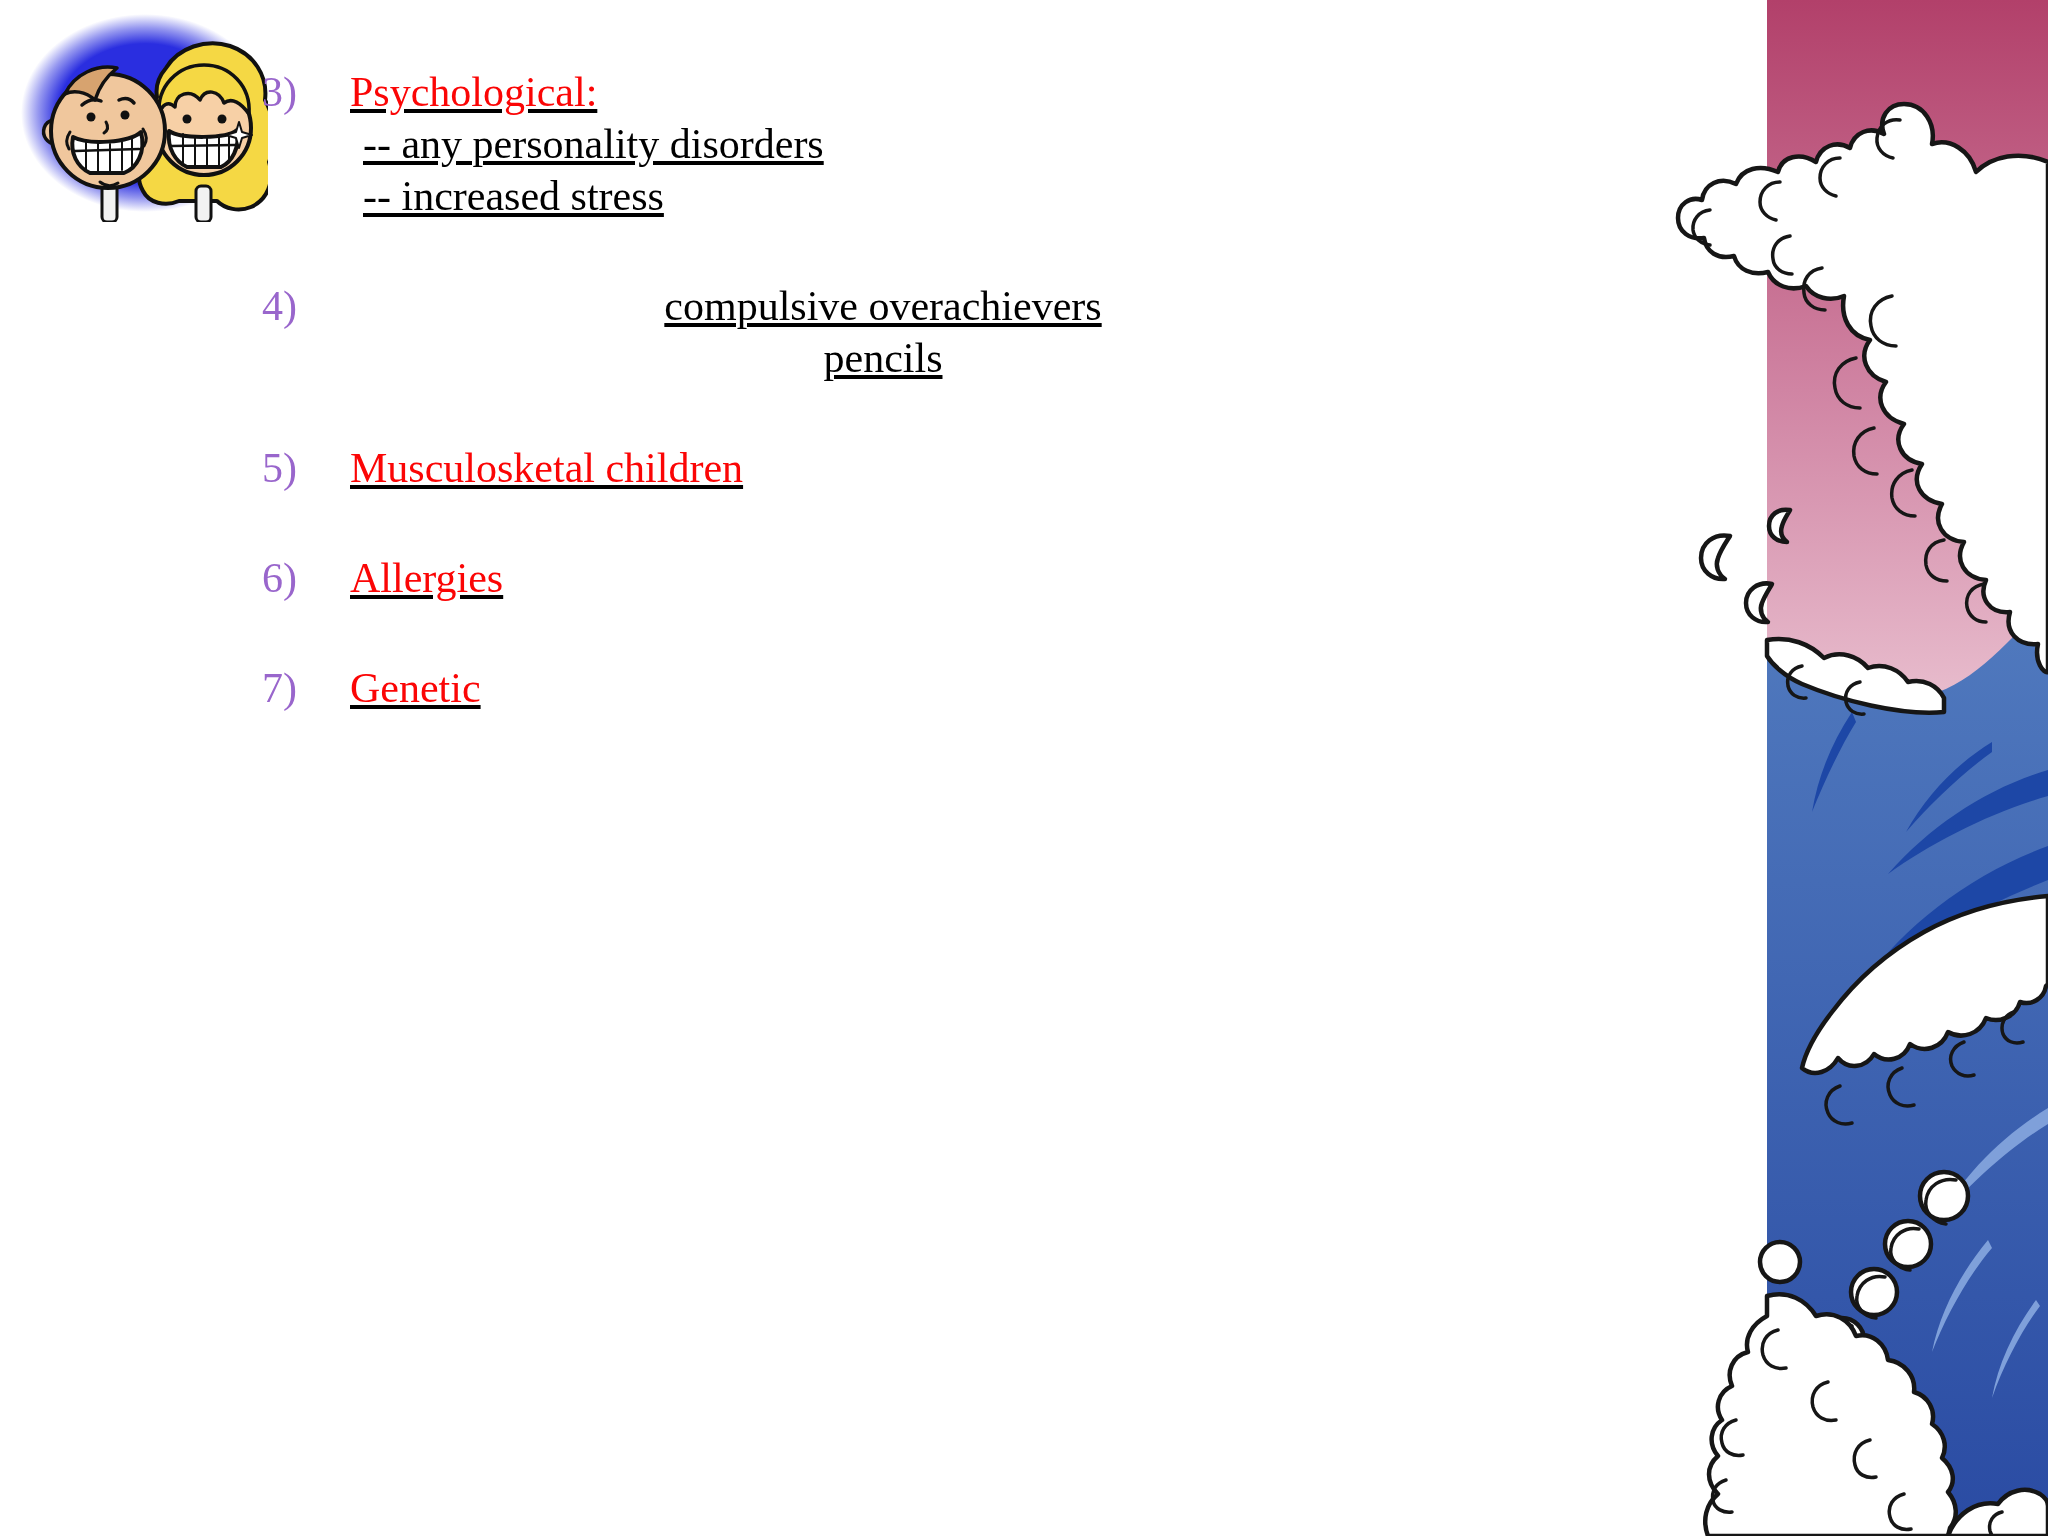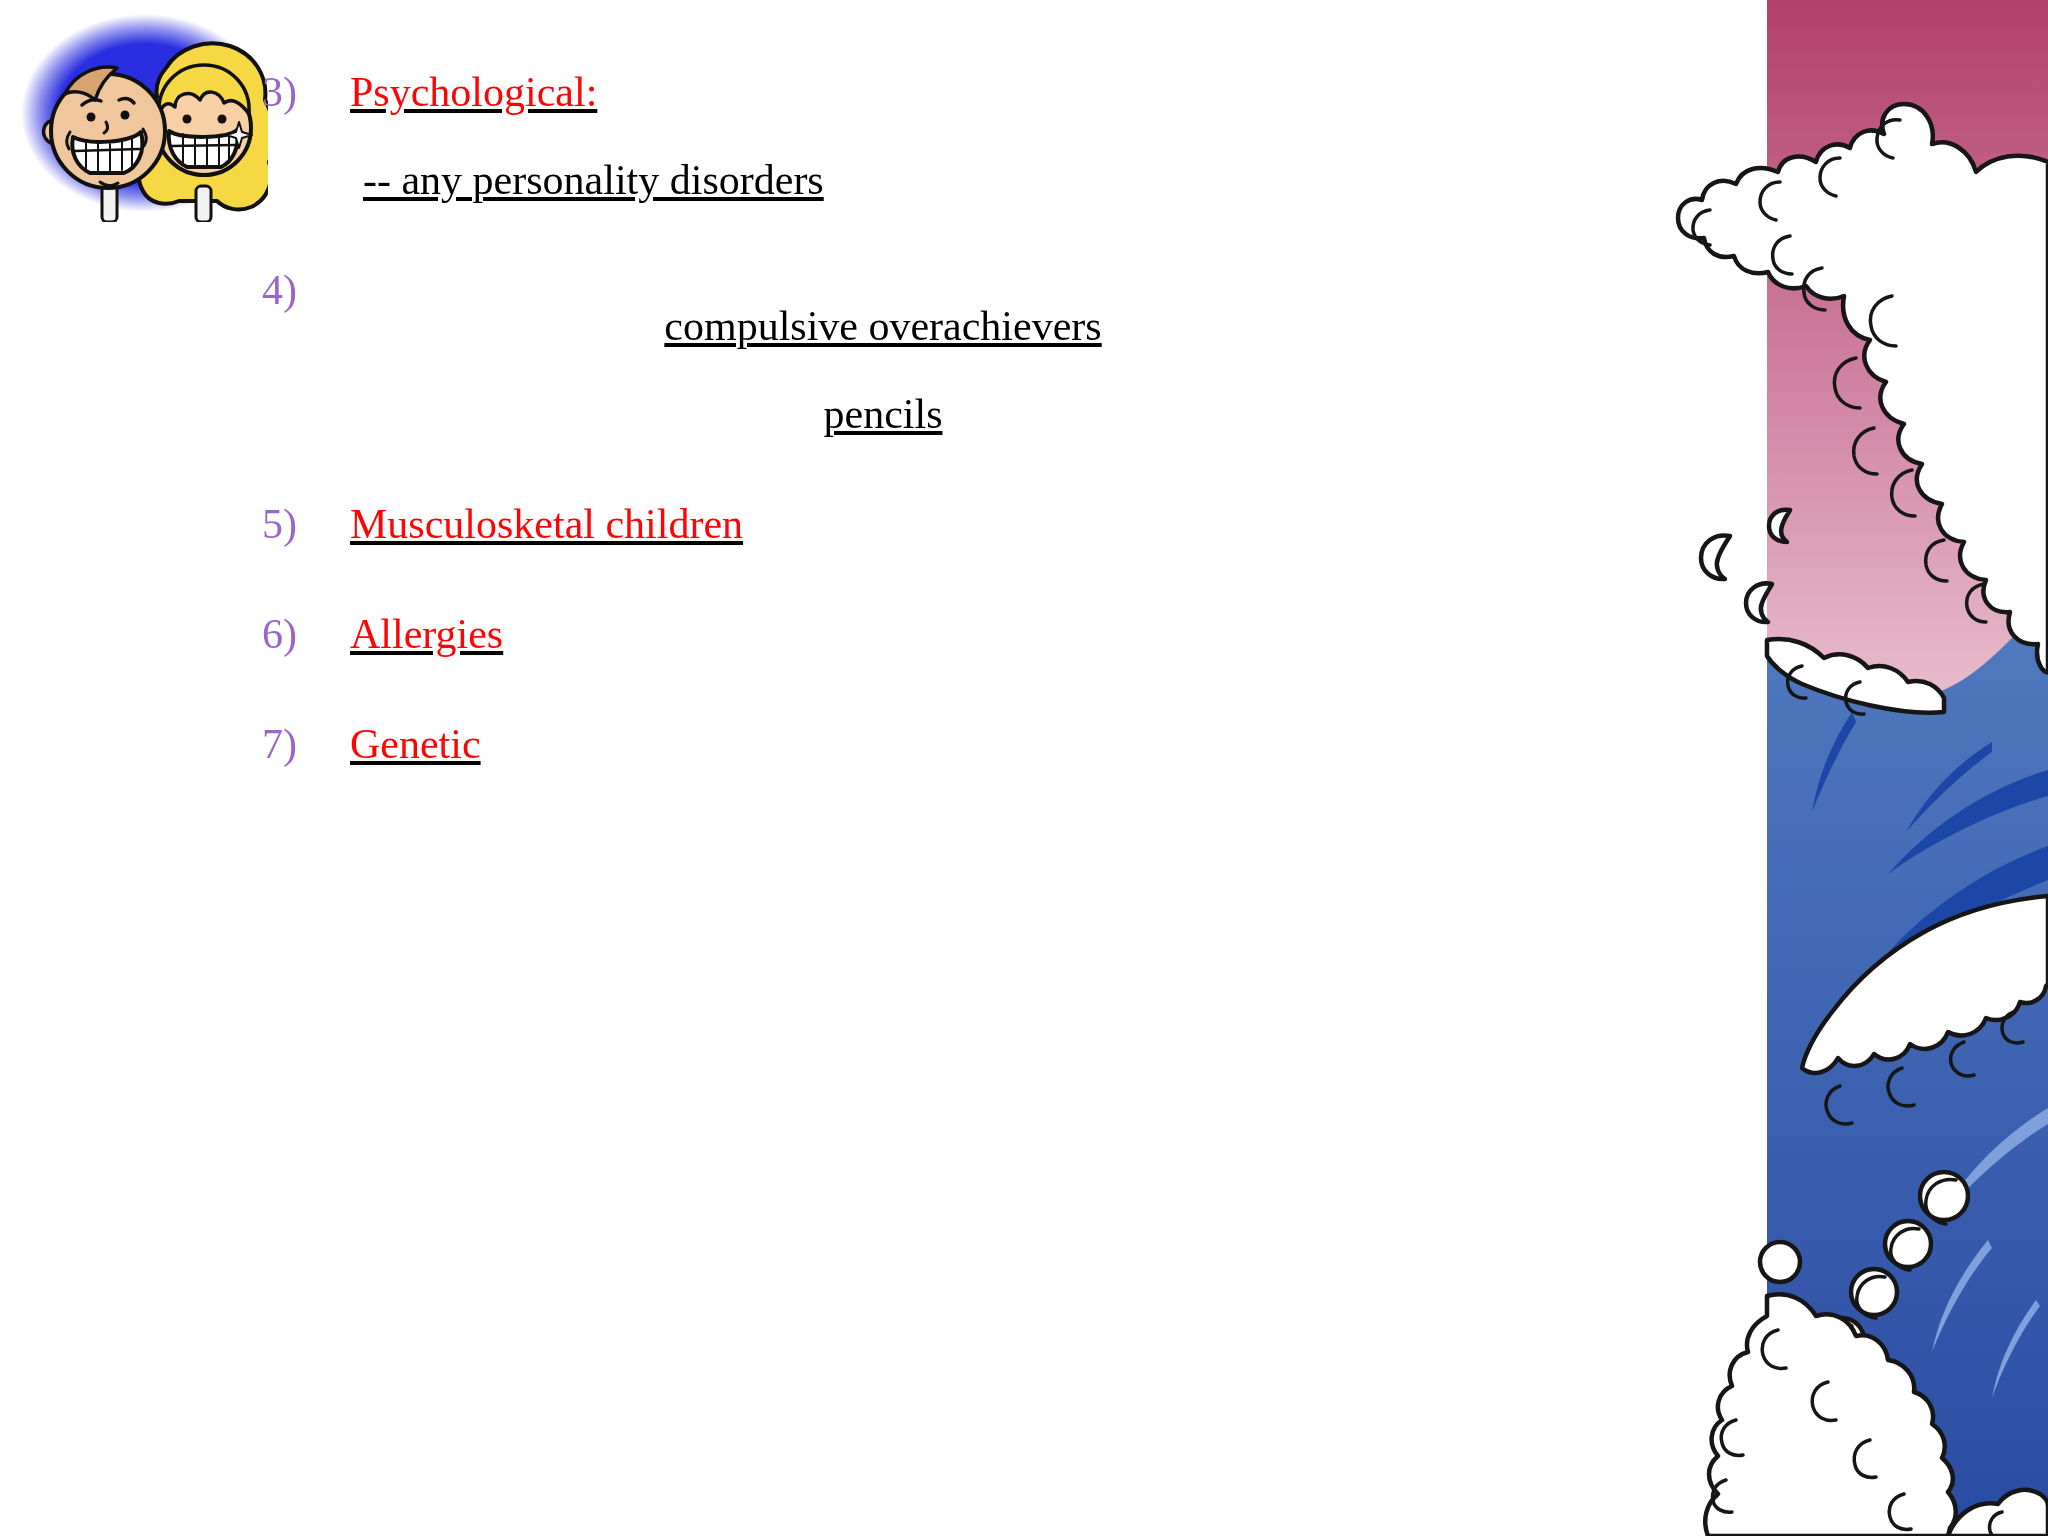--- a/index.html
+++ b/index.html
@@ -11,21 +11,21 @@
   .wave{position:absolute;top:0;right:0;width:508px;height:1536px;}
   .content{
     position:absolute;left:262px;top:66px;width:1100px;
     font-size:42px;line-height:52px;color:var(--body-text,#000);
   }
   .item{display:flex;align-items:flex-start;}
   .item + .item{margin-top:58px;}
   .num{flex:0 0 88px;width:88px;color:var(--number-purple,#9966cc);}
   .itembody{flex:1 1 auto;text-decoration:underline;}
   .heading{color:var(--heading-red,#ff0000);}
-  .sub{padding-left:13px;color:var(--body-text,#000);margin-top:36px;}
+  .sub{padding-left:13px;color:var(--body-text,#000);}
   .sub.ind{padding-left:54px;text-align:center;}
   .foam{fill:#fff;stroke:var(--outline-black,#161616);stroke-width:4.5;stroke-linejoin:round;stroke-linecap:round;}
   .curl{fill:none;stroke:var(--outline-black,#161616);stroke-width:3.5;stroke-linecap:round;}
   .ink{stroke:#111;stroke-linejoin:round;stroke-linecap:round;}
 </style>
 </head>
 <body>
 
 <div class="slide">
 
@@ -71,20 +71,21 @@
     </g>
   </svg>
 
   <div class="content">
 
     <div class="item">
       <span class="num">3)</span>
       <div class="itembody">
         <div class="heading">Psychological:</div>
         <div class="sub">-- any personality disorders</div>
+        <div class="sub">-- increased stress</div>
       </div>
     </div>
 
     <div class="item">
       <span class="num">4)</span>
       <div class="itembody">
         <div class="sub ind">compulsive overachievers</div>
         <div class="sub ind">pencils</div>
       </div>
     </div>

